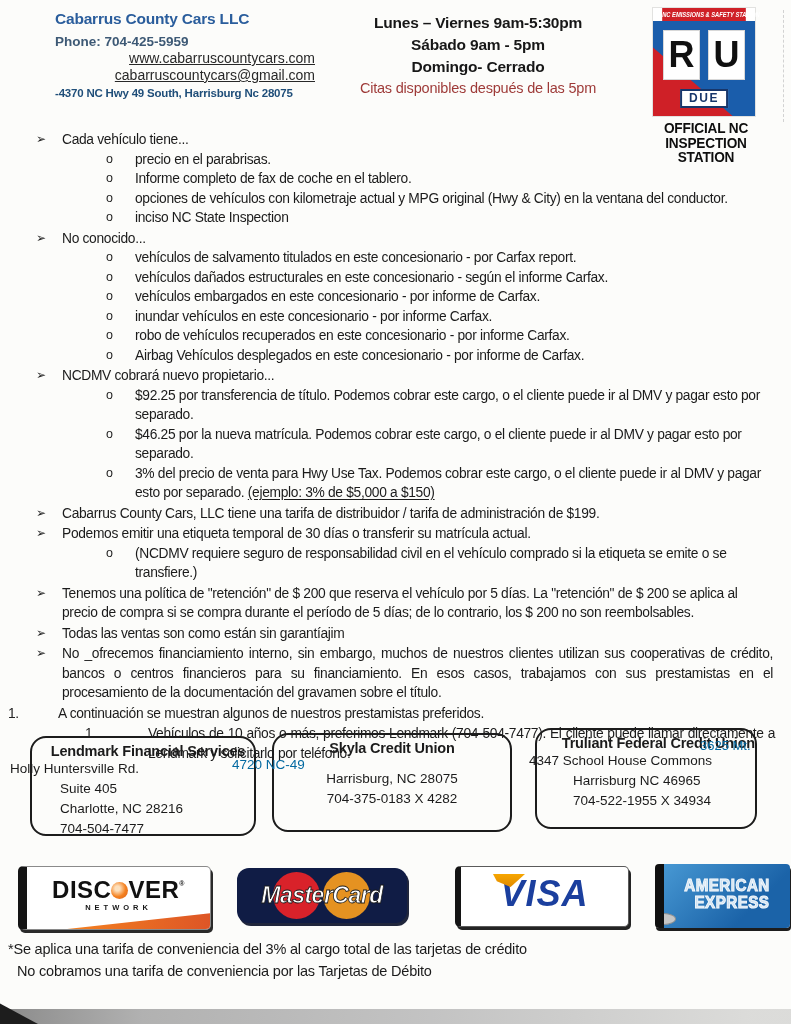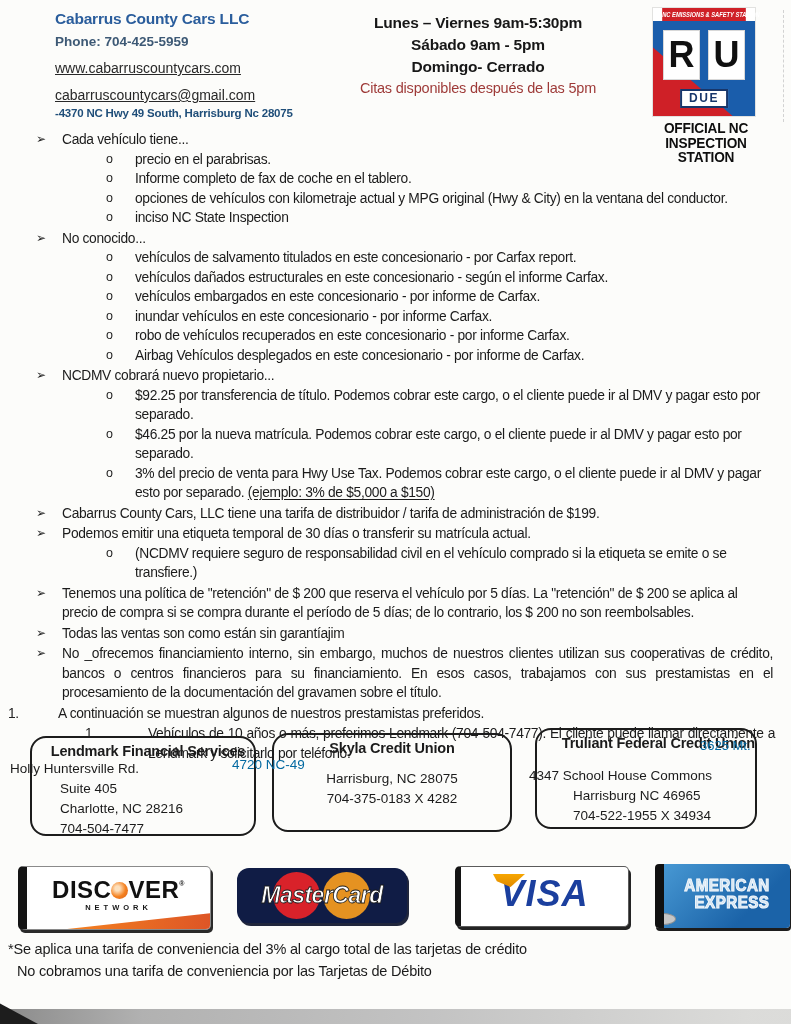--- a/index.html
+++ b/index.html
@@ -3,21 +3,21 @@
 <meta charset="utf-8">
 <style>
   html,body{margin:0;padding:0;background:#e8e8e6;}
   .page{position:relative;width:791px;height:1024px;background:#fcfcfa;overflow:hidden;
         color:#1b1b1b;font-family:"Liberation Sans",sans-serif;}
 
   
   .contact{position:absolute;left:55px;top:10px;width:260px;}
   .contact .cname{font-size:15.5px;font-weight:bold;color:#2a5d9c;letter-spacing:-0.2px;}
   .contact .cphone{font-size:13.5px;font-weight:bold;color:#3d5975;margin-top:6px;}
-  .contact .clink{font-size:14px;color:#282828;text-decoration:underline;margin-top:11px;display:block;}
+  .contact .clink{font-size:14px;color:#282828;text-decoration:underline;margin-top:1px;display:block;text-align:right;}
   .contact .caddr{font-size:11.5px;font-weight:bold;color:#1f4e79;margin-top:4px;letter-spacing:-0.2px;}
 
   .hours{position:absolute;left:308px;top:12px;width:340px;text-align:center;}
   .hours .hline{font-size:15.5px;font-weight:bold;color:#171717;line-height:22px;letter-spacing:-0.2px;}
   .hours .hred{font-size:14.5px;font-weight:normal;color:#9e3a38;margin-top:2px;letter-spacing:-0.2px;}
 
   
   .rulogo{position:absolute;left:653px;top:8px;width:102px;height:108px;background:#fff;
           box-shadow:0 0 0 1px #e2e2e0;}
   .rulogo .banner{height:13px;background:#cf2027;color:#fff;font-size:7px;font-weight:bold;
@@ -59,21 +59,21 @@
   .lender .ltitle{font-weight:bold;font-size:14.5px;text-align:center;margin-top:5px;letter-spacing:-0.2px;}
   .lender .line{line-height:20px;}
   #lender-lendmark{left:30px;top:736px;width:226px;height:100px;padding-left:28px;box-sizing:border-box;}
   #lender-lendmark .ltitle{margin-left:-18px;}
   #lender-lendmark .line:first-child{margin-left:-50px;}
   #lender-skyla{left:272px;top:733px;width:240px;height:99px;box-sizing:border-box;}
   #lender-skyla .line{text-align:center;}
   #lender-skyla .line:first-child{margin-top:13px;}
   #lender-truliant{left:535px;top:728px;width:222px;height:101px;box-sizing:border-box;}
   #lender-truliant .ltitle{margin-left:-14px;white-space:nowrap;text-align:right;}
-  #lender-truliant .line:nth-child(1){margin-left:-8px;margin-top:15px;}
+  #lender-truliant .line:nth-child(1){margin-left:-8px;}
   #lender-truliant .line:nth-child(2){margin-left:36px;}
   #lender-truliant .line:nth-child(3){margin-left:36px;}
   .stray{position:absolute;font-size:13.5px;color:#0369a1;background:transparent;z-index:3;}
   #stray-4720{left:232px;top:757px;}
   #stray-3625{left:700px;top:738px;font-size:13px;}
 
   
   .card{position:absolute;border-radius:5px;}
   #card-discover{left:18px;top:866px;width:183px;height:62px;background:#fff;
       border:1px solid #8a8a8a;border-left:9px solid #141414;box-shadow:2px 3px 0 #2a2a2a;

